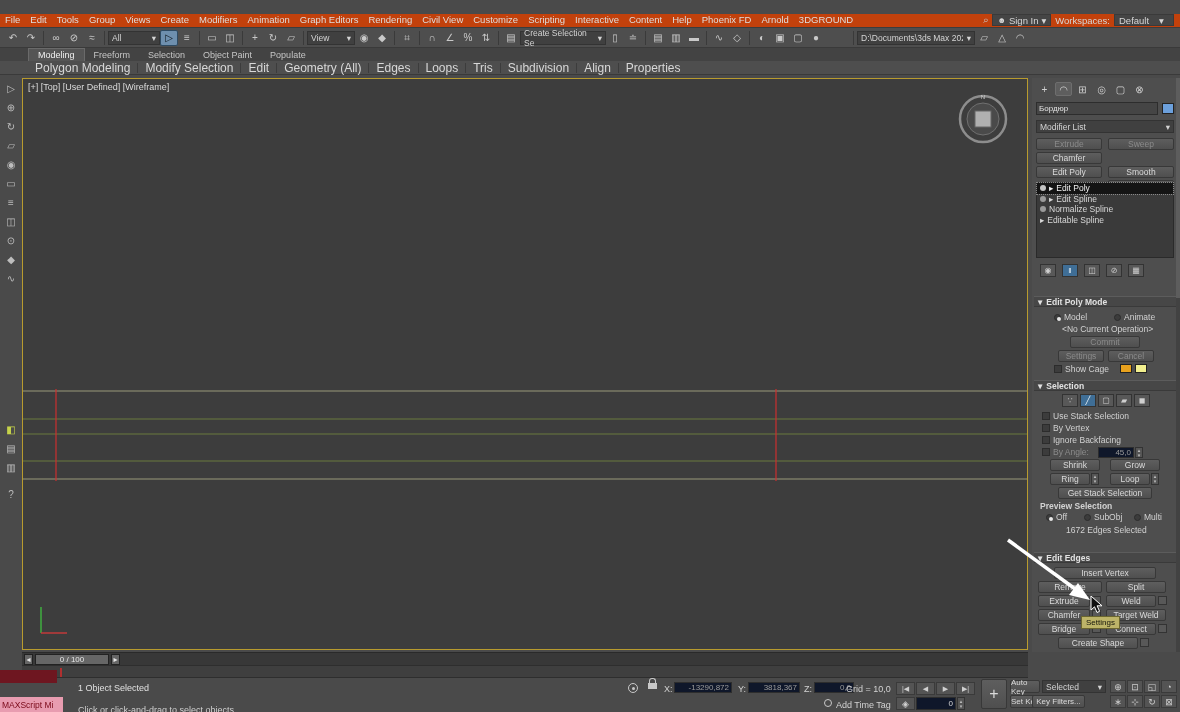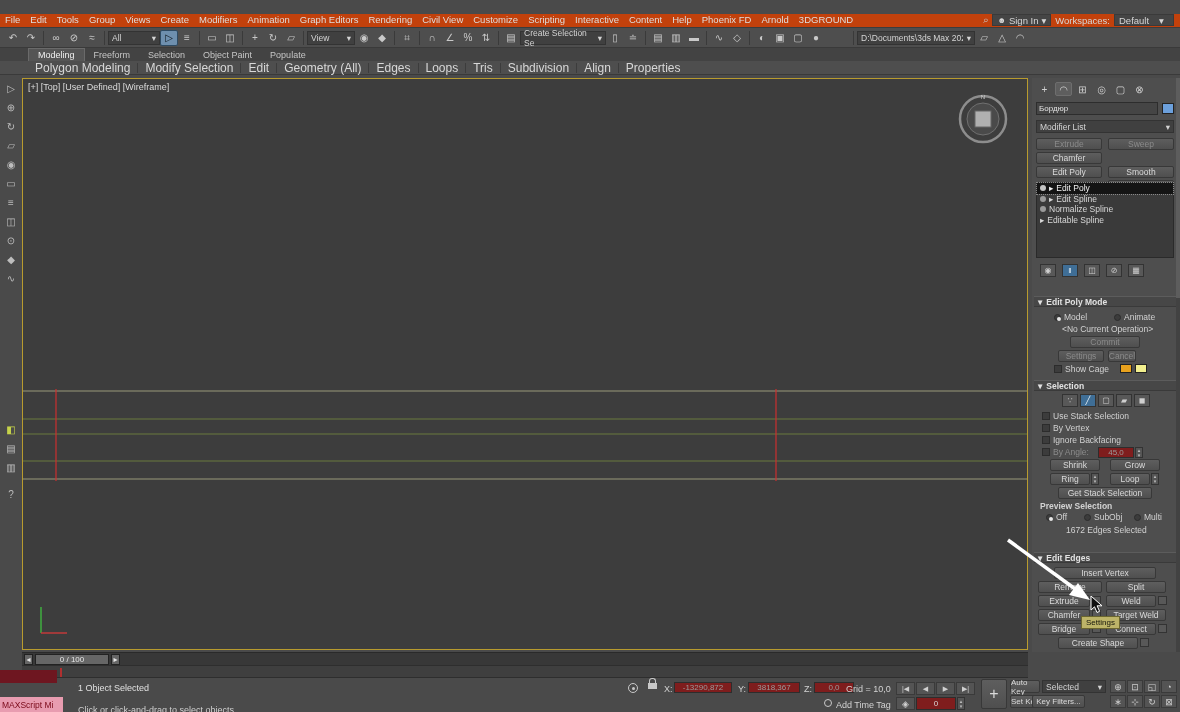--- a/index.html
+++ b/index.html
@@ -48,21 +48,21 @@
   .cptab.active { background:#5e5e5e; border:1px solid #6e6e6e; border-radius:2px; }
   .cbtn { position:absolute; height:12px; background:linear-gradient(#5e5e5e,#4f4f4f); border:1px solid #383838; border-radius:2px; color:#dadada; display:flex; align-items:center; justify-content:center; font-size:8.5px; }
   .cbtn.dis { color:#8b8b8b; }
   .sbox { position:absolute; width:9px; height:9px; background:#585858; border:1px solid #333; }
   .chk { display:inline-block; width:8px; height:8px; background:#3c3c3c; border:1px solid #2c2c2c; vertical-align:-1px; margin-right:3px; }
   .radio { display:inline-block; width:7px; height:7px; border-radius:50%; background:#3c3c3c; border:1px solid #2c2c2c; vertical-align:-1px; margin-right:3px; position:relative; }
   .radio.on:after { content:""; position:absolute; left:1.5px; top:1.5px; width:4px; height:4px; border-radius:50%; background:#e8e8e8; }
   .rollhdr { position:absolute; left:2px; width:142px; height:11px; background:#474747; border-top:1px solid #5c5c5c; border-bottom:1px solid #3a3a3a; font-weight:bold; color:#e2e2e2; display:flex; align-items:center; gap:4px; padding-left:4px; }
   .clabel { position:absolute; color:#d2d2d2; white-space:nowrap; }
   .clabel.dim { color:#8b8b8b; }
-  .field { position:absolute; height:11px; background:#7f1d1d; border:1px solid #2d2d2d; color:#9a9a9a; font-size:8px; text-align:center; padding:0 2px; font-family:"Liberation Sans",sans-serif; }
+  .field { position:absolute; height:11px; background:#0f172a; border:1px solid #2d2d2d; color:#9a9a9a; font-size:8px; text-align:right; padding:0 2px; font-family:"Liberation Sans",sans-serif; }
   .spin { position:absolute; width:8px; height:11px; display:flex; flex-direction:column; align-items:center; justify-content:center; color:#bdbdbd; font-size:5px; line-height:5px; background:#555; border:1px solid #333; }
   .stack { position:absolute; left:4px; top:104px; width:138px; height:76px; background:#3a3a3a; border:1px solid #2a2a2a; }
   .srow { height:10.5px; display:flex; align-items:center; gap:3px; padding-left:3px; color:#d8d8d8; }
   .srow.sel { background:#141414; color:#f2f2f2; outline:1px dotted #888; }
   .eye { width:6px; height:6px; border-radius:50%; background:#c4c4c4; flex:none; }
   .eye.dim { background:#9a9a9a; }
   .subbtn { width:16px; height:13px; display:inline-flex; align-items:center; justify-content:center; background:#585858; border:1px solid #333; color:#cfcfcf; font-size:8px; }
   .subbtn.active { background:#3f6e96; color:#eaf2f8; }
   .swatch { position:absolute; width:12px; height:9px; border:1px solid #222; }
   
@@ -317,21 +317,21 @@
 
     <div class="rollhdr" style="top:218px;">
       <span>▾</span>
       <span>Edit Poly Mode</span>
     </div>
     <div class="clabel" style="left:22px;top:234px;"><span class="radio on"></span><span>Model</span></div>
     <div class="clabel" style="left:82px;top:234px;"><span class="radio"></span><span>Animate</span></div>
     <div class="clabel" style="left:30px;top:246px;">&lt;No Current Operation&gt;</div>
     <div class="cbtn dis" style="left:38px;top:258px;width:70px;">Commit</div>
     <div class="cbtn dis" style="left:26px;top:272px;width:46px;">Settings</div>
-    <div class="cbtn dis" style="left:76px;top:272px;width:28px;">Cancel</div>
+    <div class="cbtn dis" style="left:76px;top:272px;width:46px;">Cancel</div>
     <div class="clabel" style="left:22px;top:286px;"><span class="chk"></span><span>Show Cage</span></div>
     <div class="swatch" style="left:88px;top:286px;background:#e8a11d;"></div>
     <div class="swatch" style="left:103px;top:286px;background:#f2ef8e;"></div>
 
     <div class="rollhdr" style="top:302px;">
       <span>▾</span>
       <span>Selection</span>
     </div>
     <div style="position:absolute;left:30px;top:316px;display:flex;gap:2px;">
       <span class="subbtn">∵</span>

